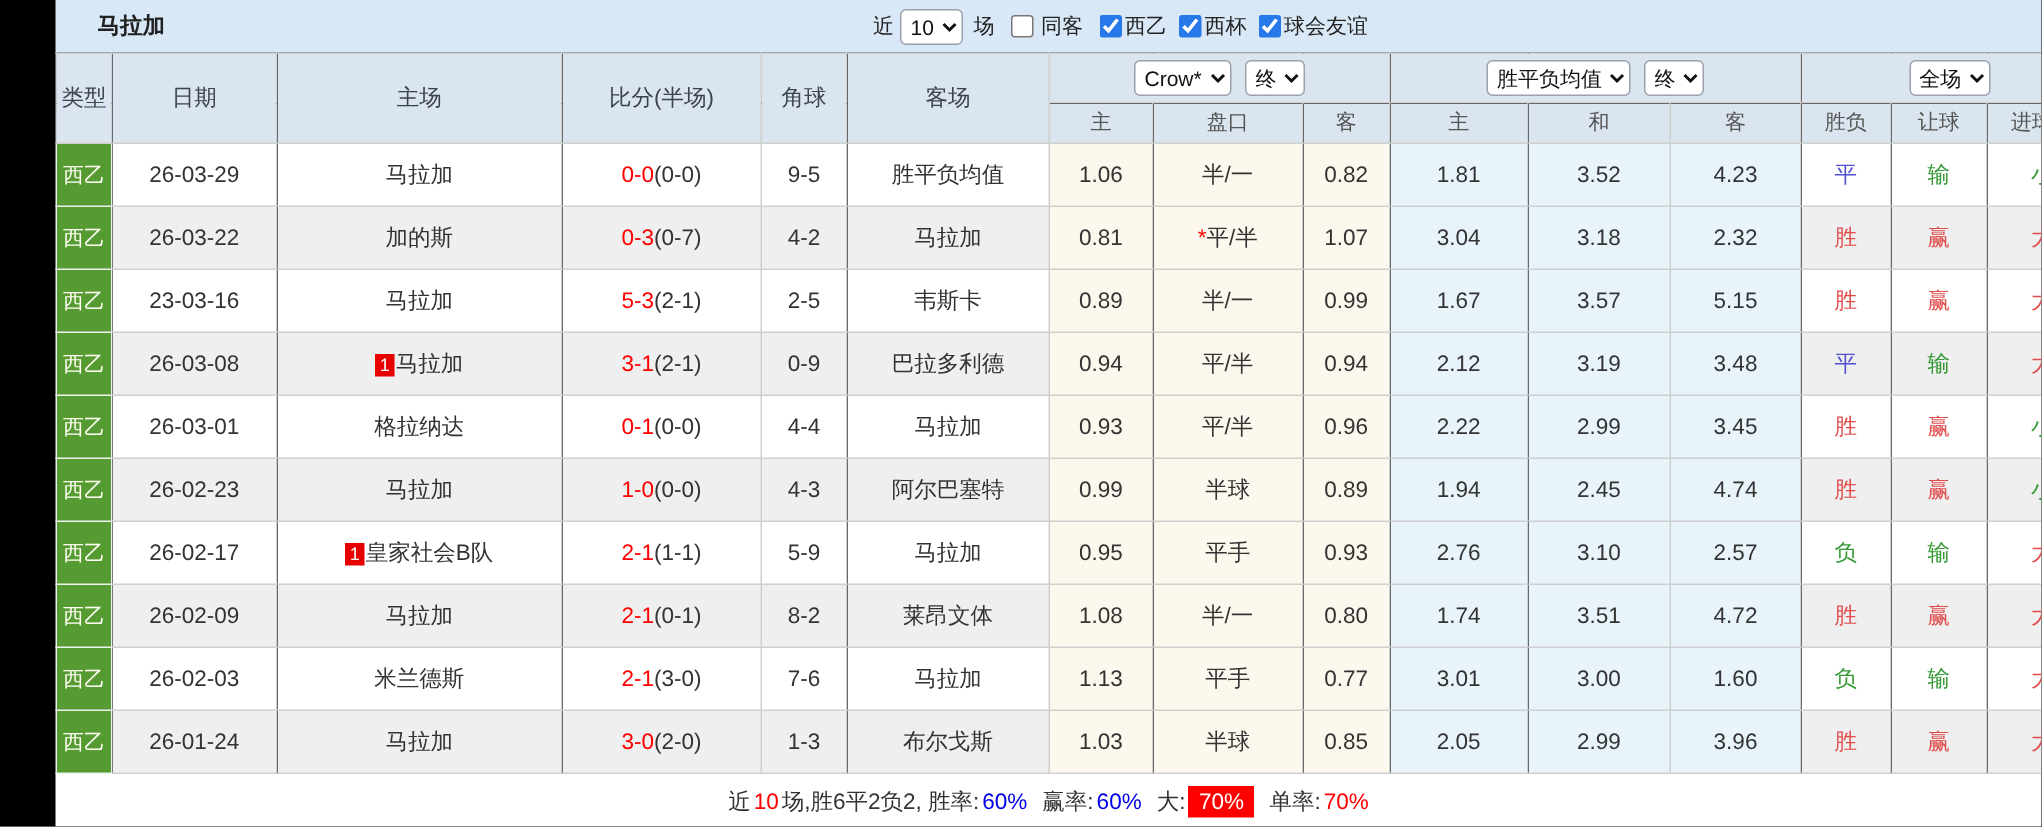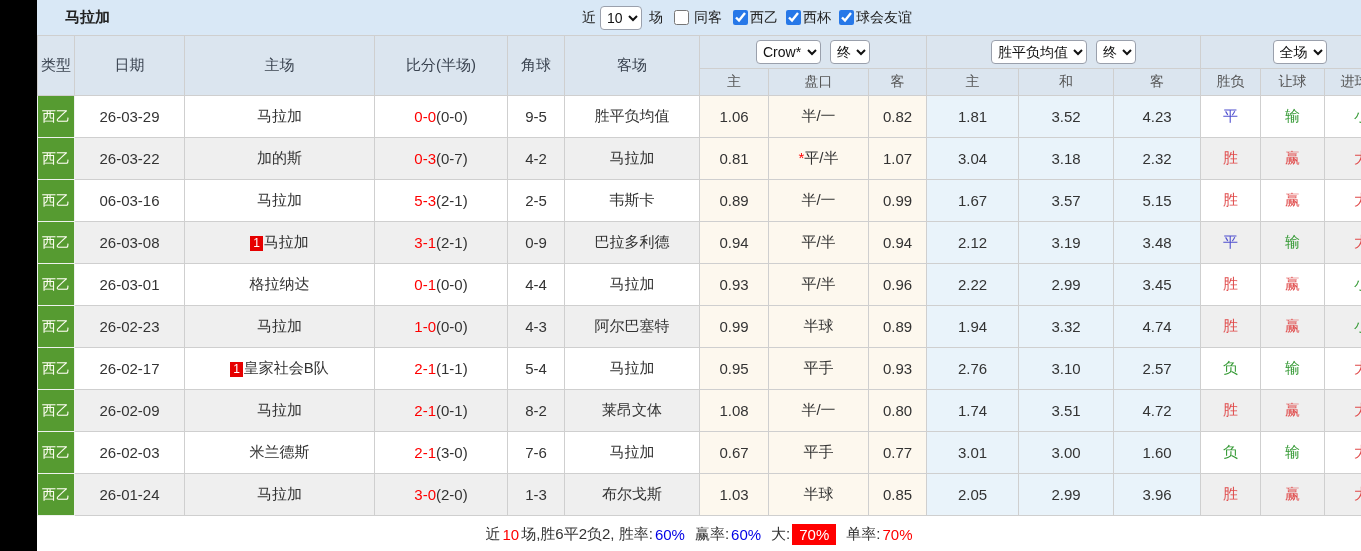--- a/index.html
+++ b/index.html
@@ -158,21 +158,21 @@
       <td class="c-odds">1.07</td>
       <td class="c-avg">3.04</td>
       <td class="c-avg">3.18</td>
       <td class="c-avg">2.32</td>
       <td class="t-red">胜</td>
       <td class="t-red">赢</td>
       <td class="t-red">大</td>
     </tr>
         <tr>
       <td class="c-type">西乙</td>
-      <td>06-03-16</td>
+      <td>23-03-16</td>
       <td><a class="teamlink self">马拉加</a></td>
       <td><span class="ft">5-3</span><span class="ht">(2-1)</span></td>
       <td>2-5</td>
       <td><a class="teamlink opp">韦斯卡</a></td>
       <td class="c-odds">0.89</td>
       <td class="c-odds"><span>半/一</span></td>
       <td class="c-odds">0.99</td>
       <td class="c-avg">1.67</td>
       <td class="c-avg">3.57</td>
       <td class="c-avg">5.15</td>
@@ -218,32 +218,32 @@
       <td class="c-type">西乙</td>
       <td>26-02-23</td>
       <td><a class="teamlink self">马拉加</a></td>
       <td><span class="ft">1-0</span><span class="ht">(0-0)</span></td>
       <td>4-3</td>
       <td><a class="teamlink opp">阿尔巴塞特</a></td>
       <td class="c-odds">0.99</td>
       <td class="c-odds"><span>半球</span></td>
       <td class="c-odds">0.89</td>
       <td class="c-avg">1.94</td>
-      <td class="c-avg">3.32</td>
+      <td class="c-avg">2.45</td>
       <td class="c-avg">4.74</td>
       <td class="t-red">胜</td>
       <td class="t-red">赢</td>
       <td class="t-green">小</td>
     </tr>
         <tr>
       <td class="c-type">西乙</td>
       <td>26-02-17</td>
       <td><span class="badge">1</span><a class="teamlink opp">皇家社会B队</a></td>
       <td><span class="ft">2-1</span><span class="ht">(1-1)</span></td>
-      <td>5-4</td>
+      <td>5-9</td>
       <td><a class="teamlink self">马拉加</a></td>
       <td class="c-odds">0.95</td>
       <td class="c-odds"><span>平手</span></td>
       <td class="c-odds">0.93</td>
       <td class="c-avg">2.76</td>
       <td class="c-avg">3.10</td>
       <td class="c-avg">2.57</td>
       <td class="t-green">负</td>
       <td class="t-green">输</td>
       <td class="t-red">大</td>
@@ -265,21 +265,21 @@
       <td class="t-red">赢</td>
       <td class="t-red">大</td>
     </tr>
         <tr>
       <td class="c-type">西乙</td>
       <td>26-02-03</td>
       <td><a class="teamlink opp">米兰德斯</a></td>
       <td><span class="ft">2-1</span><span class="ht">(3-0)</span></td>
       <td>7-6</td>
       <td><a class="teamlink self">马拉加</a></td>
-      <td class="c-odds">0.67</td>
+      <td class="c-odds">1.13</td>
       <td class="c-odds"><span>平手</span></td>
       <td class="c-odds">0.77</td>
       <td class="c-avg">3.01</td>
       <td class="c-avg">3.00</td>
       <td class="c-avg">1.60</td>
       <td class="t-green">负</td>
       <td class="t-green">输</td>
       <td class="t-red">大</td>
     </tr>
         <tr class="even">

